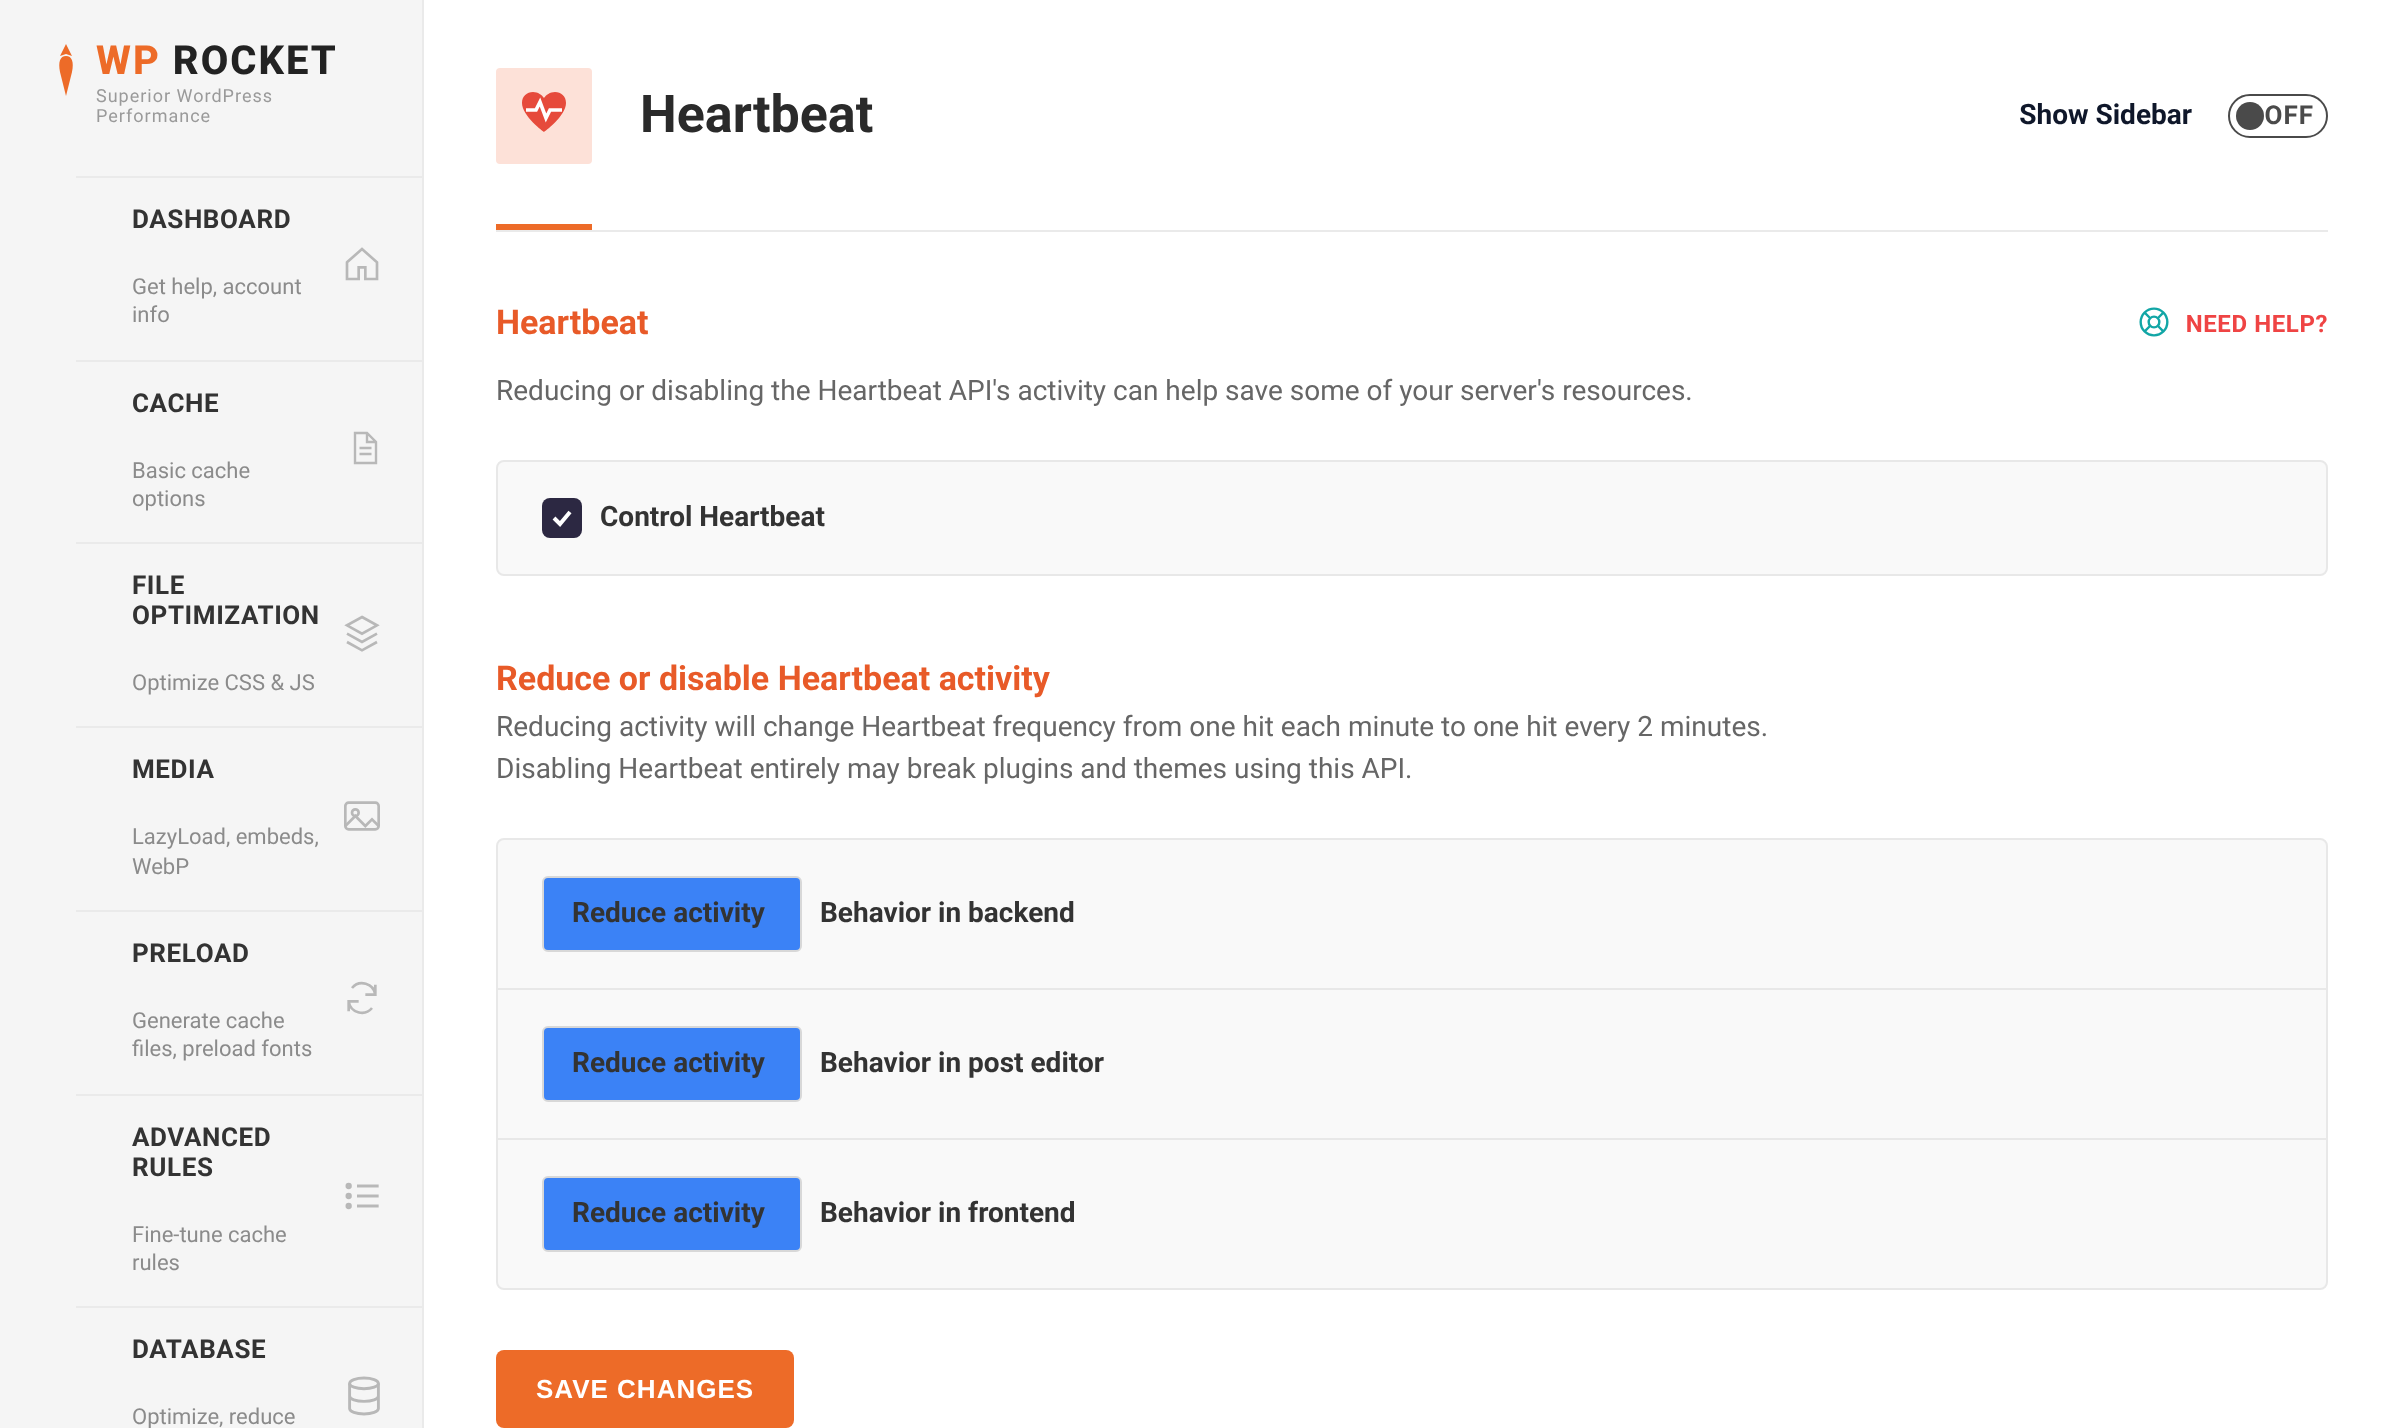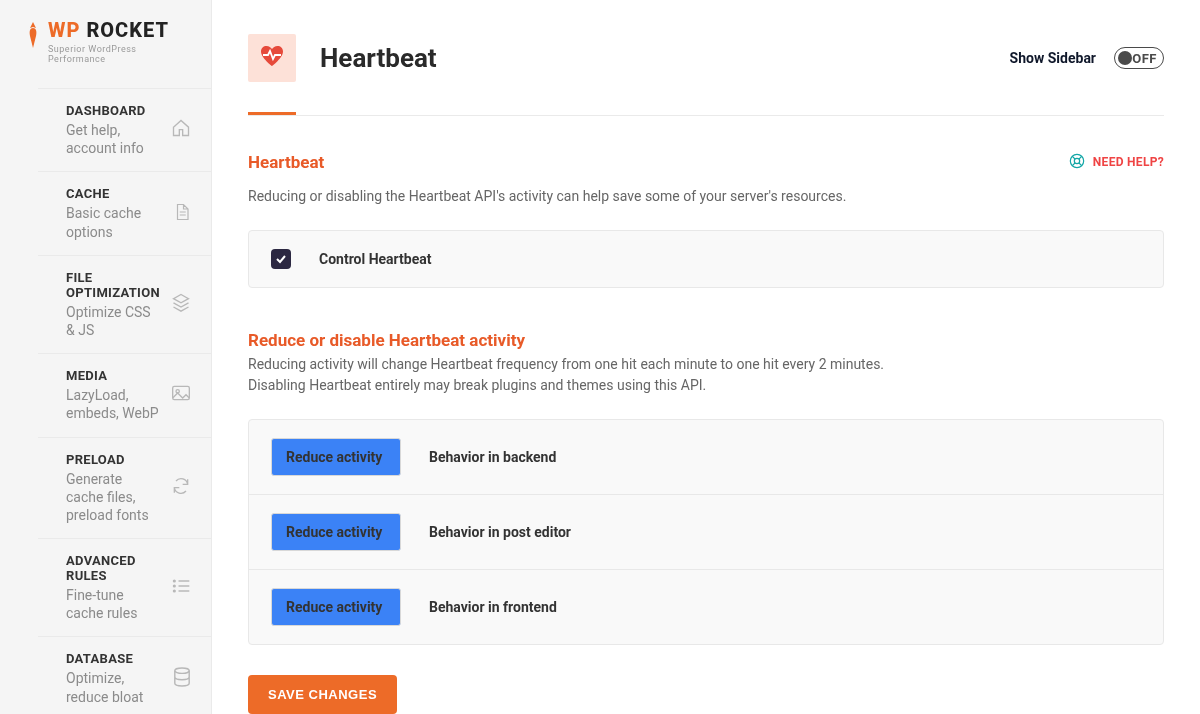--- a/index.html
+++ b/index.html
@@ -31,21 +31,21 @@
     .nav-list { list-style:none;padding-left:38px; }
     .nav-item {
       display:flex; align-items:center; justify-content:space-between;
       padding: 14px 20px 14px 28px;
       border-top:1px solid #eaeaea;
       cursor:pointer;
     }
     .nav-item:last-child { border-bottom:1px solid #eaeaea; }
     .nav-item-text { display:flex; flex-direction:column; }
     .nav-title { font-size:13px; font-weight:700; color:#333; letter-spacing:0.3px; }
-    .nav-sub { font-size:14px; color:#8b8b8b; margin-top:3px; line-height:1.3; }
+    .nav-sub { font-size:11px; color:#8b8b8b; margin-top:19px; line-height:1.3; }
     .nav-icon { color:#b8b8b8; flex-shrink:0; margin-left:10px; }
 
     
     .main { flex:1; padding: 0 36px 30px; overflow-y:auto; background:#fff; }
     .header {
       display:flex; align-items:center; justify-content:space-between;
       padding: 34px 0 0 0;
     }
     .header-left { display:flex; align-items:center; gap:24px; }
     .header-icon-box {
@@ -76,21 +76,21 @@
     .section-title { font-size:17px; font-weight:700; color:#e85a28; }
     .need-help { display:flex; align-items:center; gap:8px; font-size:12px; font-weight:700; color:#ef4444; cursor:pointer; letter-spacing:0.3px; }
     .need-help-icon { color:#12a6a6; }
 
     .section-desc { font-size:14px; color:#666; line-height:1.55; margin-bottom:22px; }
 
     .panel {
       border:1px solid #e8e8e8; border-radius:4px; background:#f9f9f9;
     }
     .panel-row {
-      display:flex; align-items:center; gap:28px; padding:18px 22px;
+      display:flex; align-items:center; gap:9px; padding:18px 22px;
       border-top:1px solid #e8e8e8;
     }
     .panel-row:first-child { border-top:none; }
     .checkbox {
       width:20px; height:20px; border-radius:4px; background:#2c2842;
       display:flex; align-items:center; justify-content:center; color:#fff;
       flex-shrink:0;
     }
     .checkbox svg { width:12px; height:12px; }
     .row-label { font-size:14px; font-weight:700; color:#333; }

